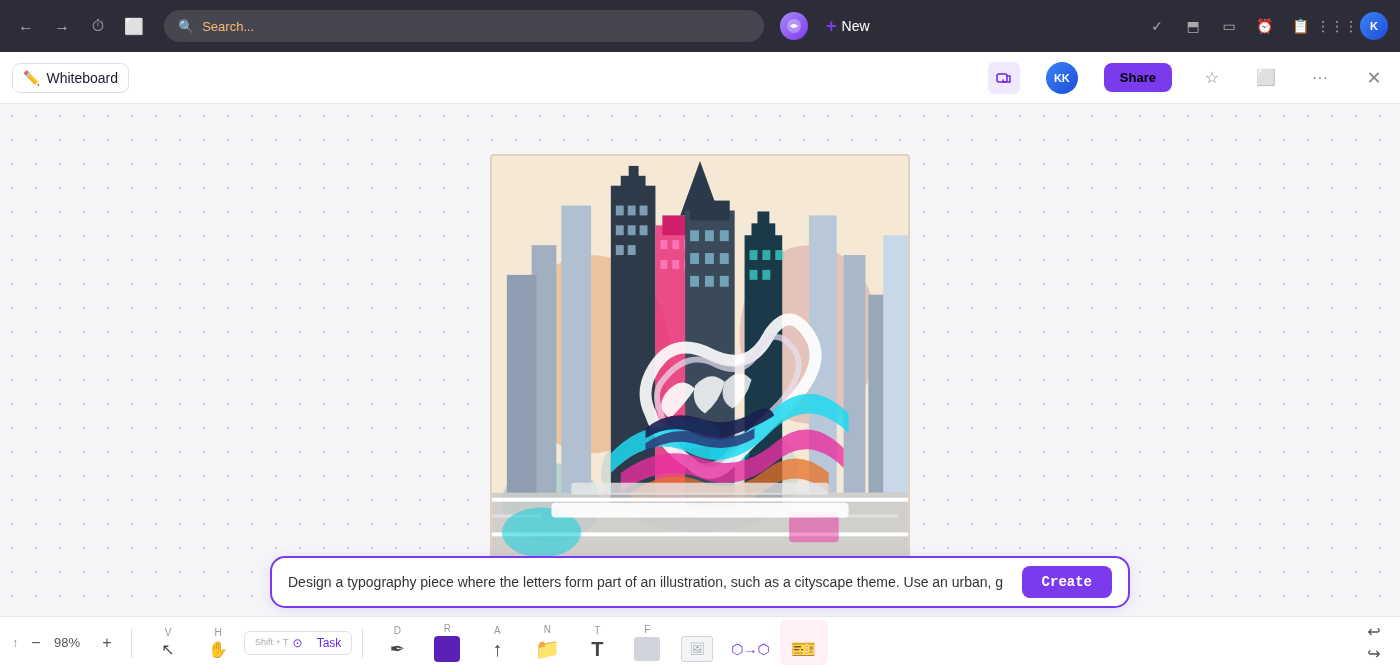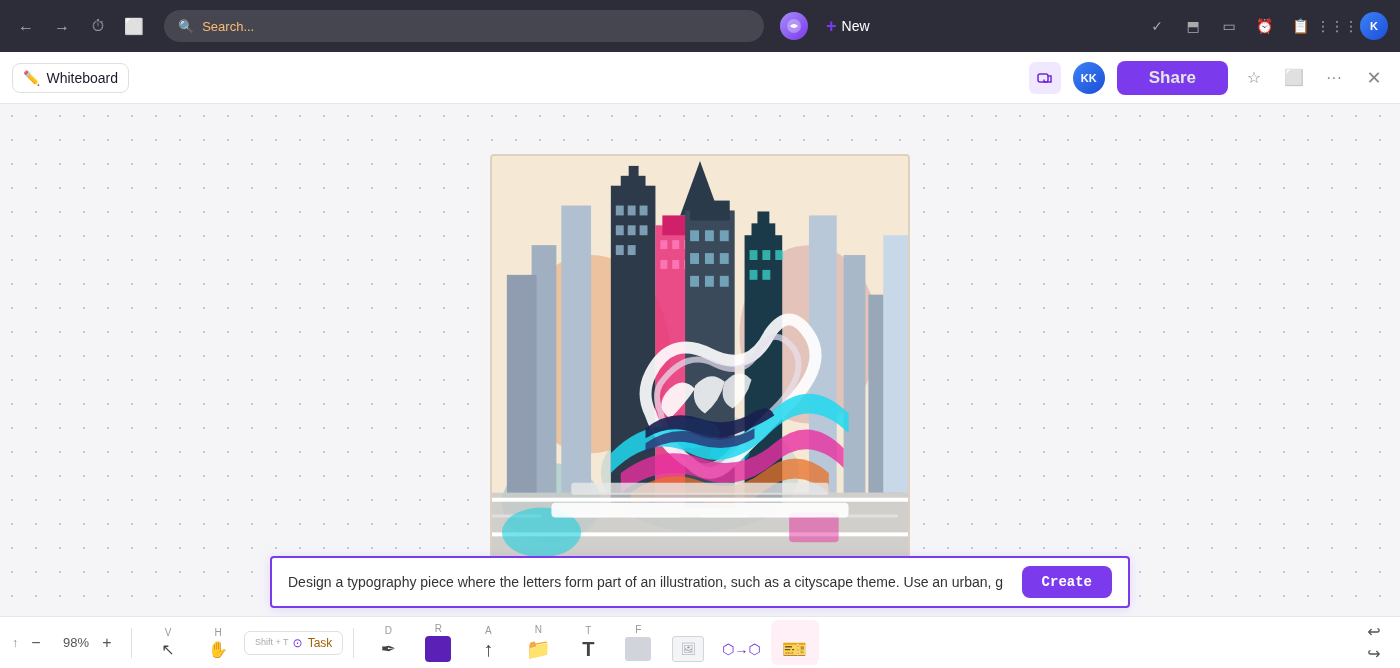--- a/index.html
+++ b/index.html
@@ -85,44 +85,44 @@
       display: flex; align-items: center; gap: 6px;
       font-size: 14px; font-weight: 500; color: #1a1a2e;
       padding: 6px 10px;
       border: 1px solid #e0e0e0;
       border-radius: 8px;
       cursor: pointer;
     }
     .wb-icon { font-size: 14px; }
 
     .app-bar-right {
-      display: flex; align-items: center; gap: 12px;
+      display: flex; align-items: center; gap: 26px;
       margin-left: auto;
     }
     .collab-icon {
       width: 32px; height: 32px;
       background: #f0e8ff;
       border-radius: 6px;
       display: flex; align-items: center; justify-content: center;
       font-size: 14px; cursor: pointer; color: #6d28d9;
     }
     .avatar-kk-app {
       width: 32px; height: 32px;
       background: linear-gradient(135deg, #3b82f6, #1d4ed8);
       border-radius: 50%;
       display: flex; align-items: center; justify-content: center;
       font-size: 11px; color: white; font-weight: bold;
     }
     .share-btn {
       background: #7c3aed;
-      color: #e5e5e5;
+      color: #000000;
       border: none;
       border-radius: 8px;
-      padding: 7px 32px;
-      font-size: 17px;
+      padding: 7px 16px;
+      font-size: 13px;
       font-weight: 600;
       cursor: pointer;
     }
     .app-bar-icon {
       width: 28px; height: 28px;
       color: #888; font-size: 16px;
       display: flex; align-items: center; justify-content: center;
       cursor: pointer; border-radius: 4px;
     }
     .close-btn {
@@ -165,21 +165,21 @@
 
     
     .prompt-bar {
       position: absolute;
       bottom: 60px;
       left: 50%;
       transform: translateX(-50%);
       width: 860px;
       background: white;
       border: 2px solid #7c3aed;
-      border-radius: 4px;
+      border-radius: 15px;
       display: flex;
       align-items: center;
       padding: 0 16px;
       height: 52px;
       box-shadow: 0 2px 12px rgba(124,58,237,0.15);
     }
     .prompt-input {
       flex: 1;
       border: none;
       outline: none;
@@ -434,42 +434,42 @@
   <div class="prompt-bar">
     <input class="prompt-input" type="text" value="Design a typography piece where the letters form part of an illustration, such as a cityscape theme. Use an urban, g" style="">
     <button class="create-btn">Create</button>
   </div>
 
   <div class="bottom-toolbar">
 
     <div class="zoom-controls">
       <span style="font-size:12px;color:#888;">↑</span>
       <button class="zoom-btn">−</button>
-      <span style="font-size:13px;color:#555;min-width:35px;text-align:right;">98%</span>
+      <span style="font-size:13px;color:#555;min-width:35px;text-align:left;">98%</span>
       <button class="zoom-btn">+</button>
     </div>
 
     <div class="toolbar-divider"></div>
 
     <div class="tool-group">
 
       <div class="tool-item">
         <span class="tool-key">V</span>
         <span class="tool-icon" style="font-size:16px;">↖</span>
       </div>
 
       <div class="tool-item">
         <span class="tool-key">H</span>
         <span class="tool-icon" style="font-size:16px;">✋</span>
       </div>
 
       <div class="tool-item task-chip" style="flex-direction:row;min-width:auto;padding:4px 10px;">
         <span class="tool-key" style="font-size:9px;color:#aaa;">Shift + T</span>
         <span class="task-check">⊙</span>
-        <span style="font-size:12px;color:#a16207;margin-left:1px;">Task</span>
+        <span style="font-size:12px;color:#6d28d9;margin-left:10px;">Task</span>
       </div>
 
       <div class="toolbar-divider"></div>
 
       <div class="tool-item">
         <span class="tool-key">D</span>
         <span class="tool-icon" style="font-size:18px;">✒</span>
       </div>
 
       <div class="tool-item">

